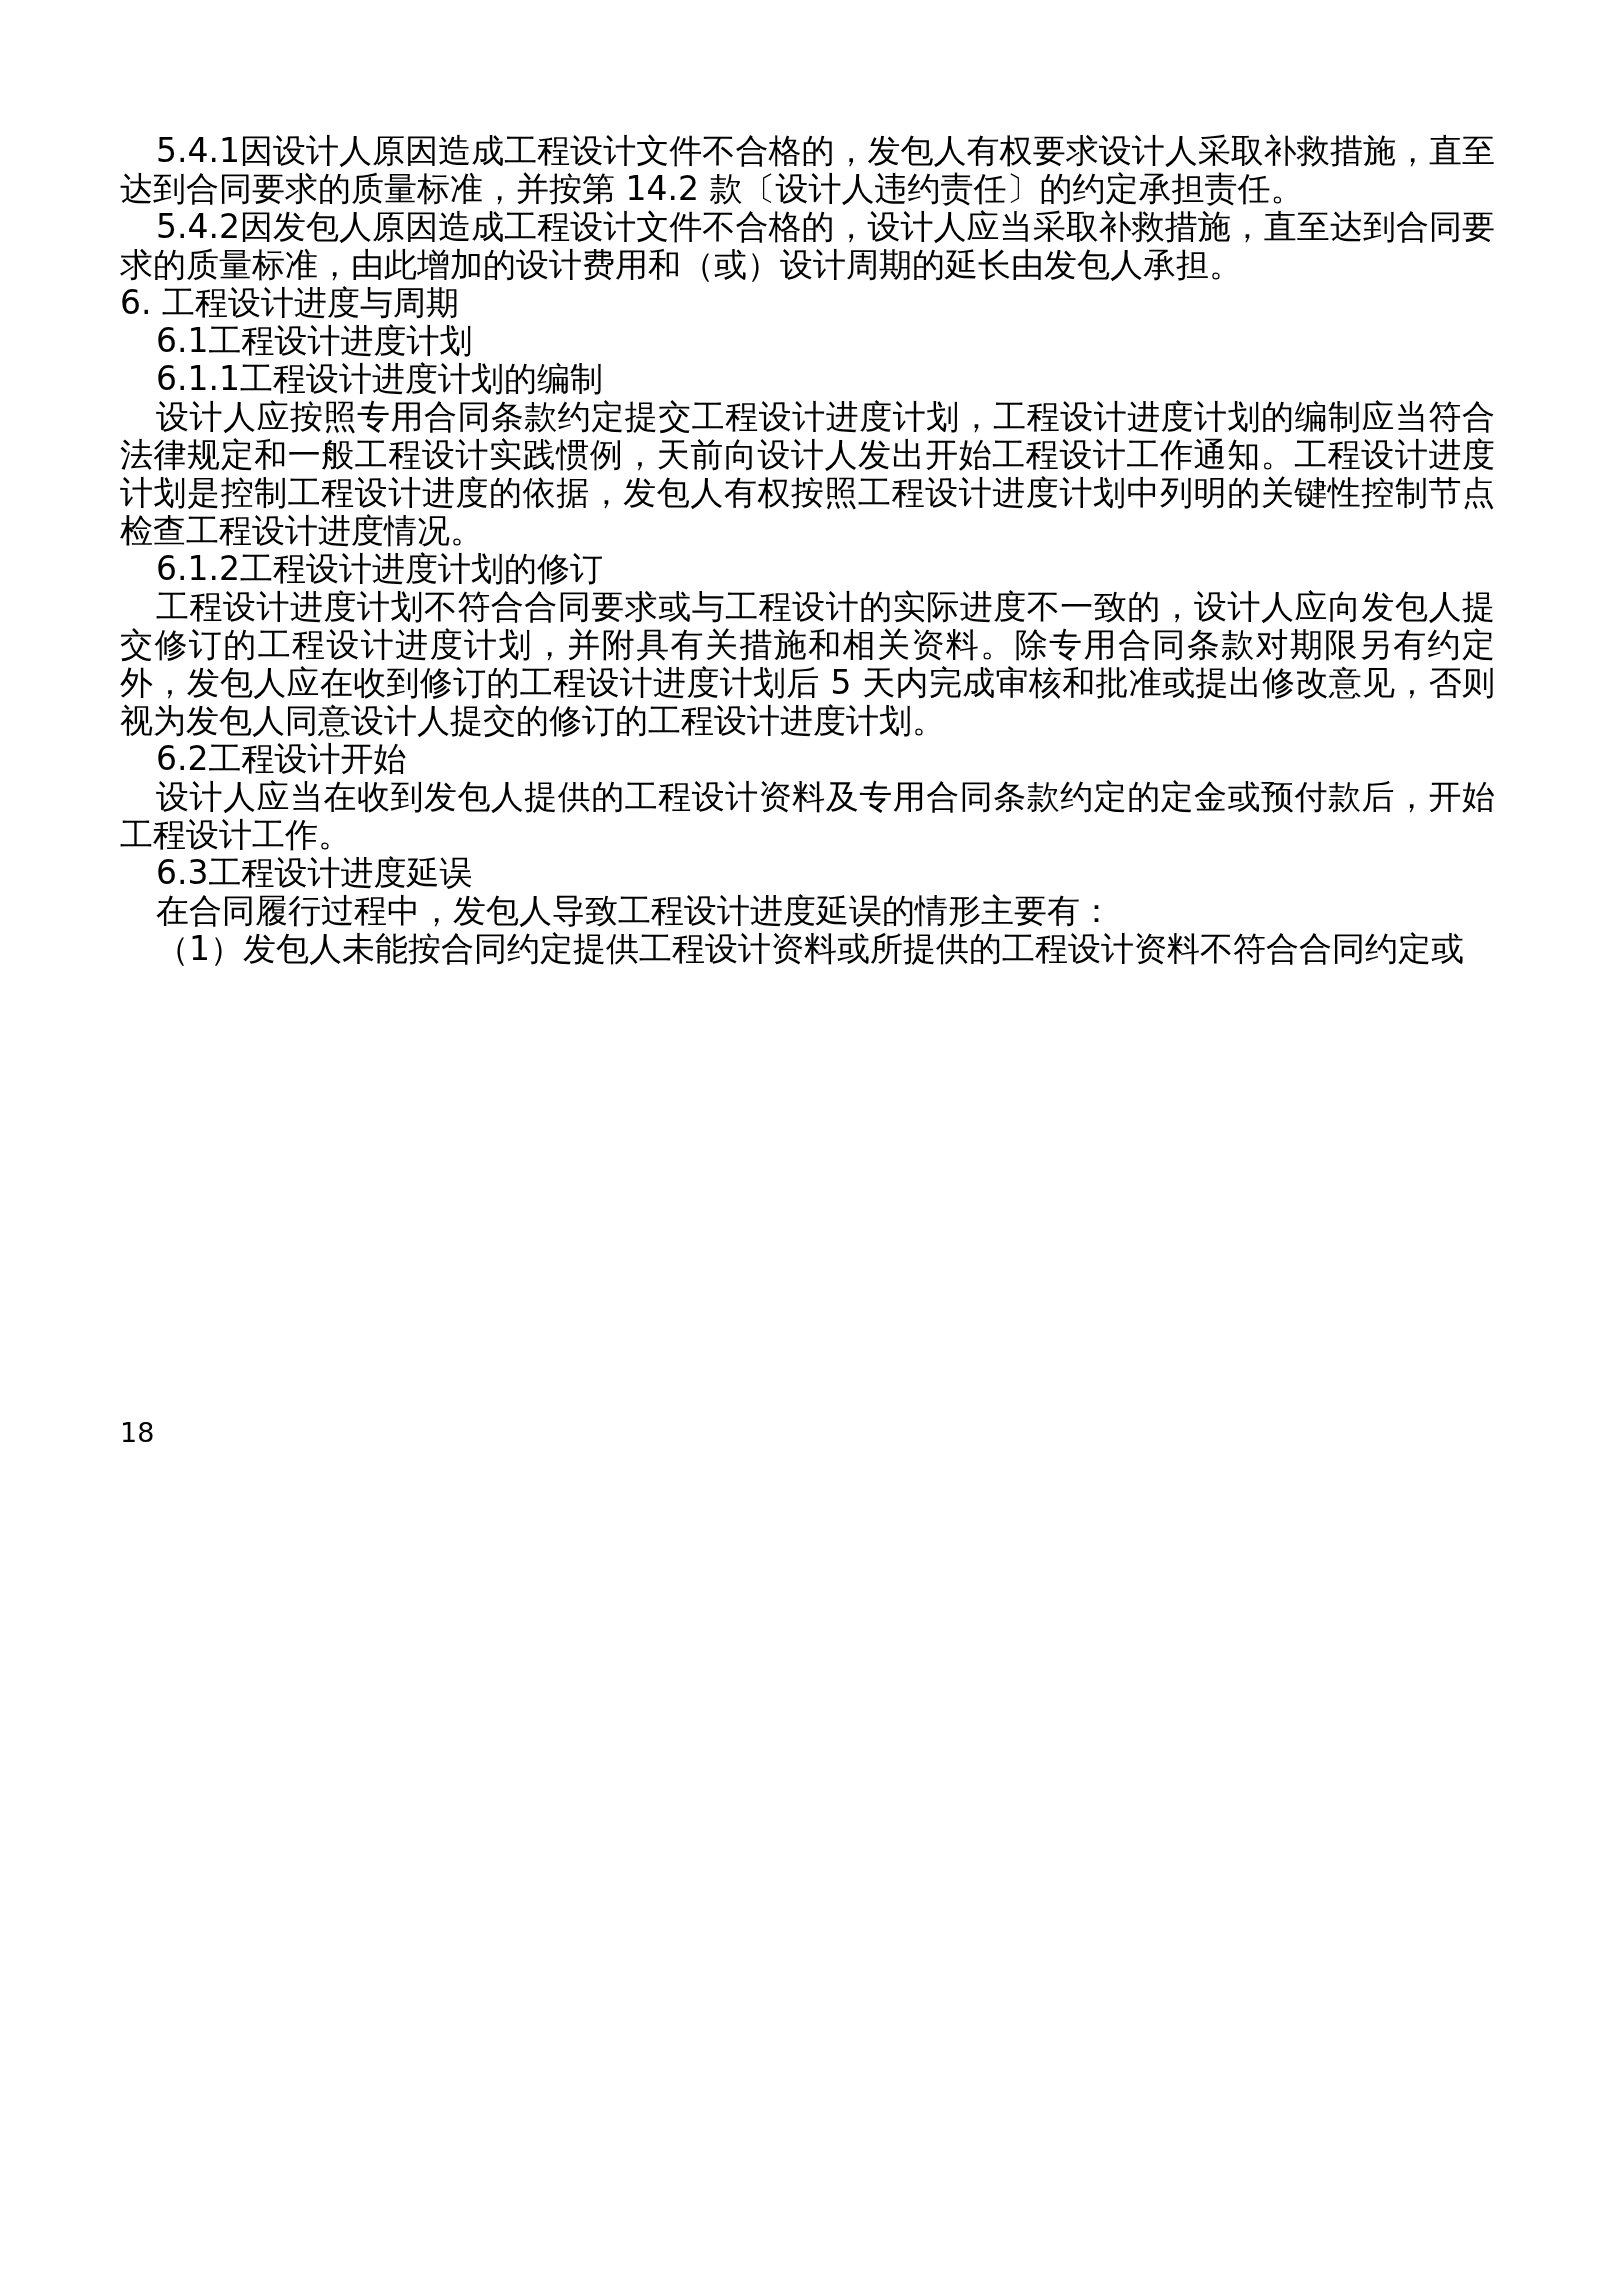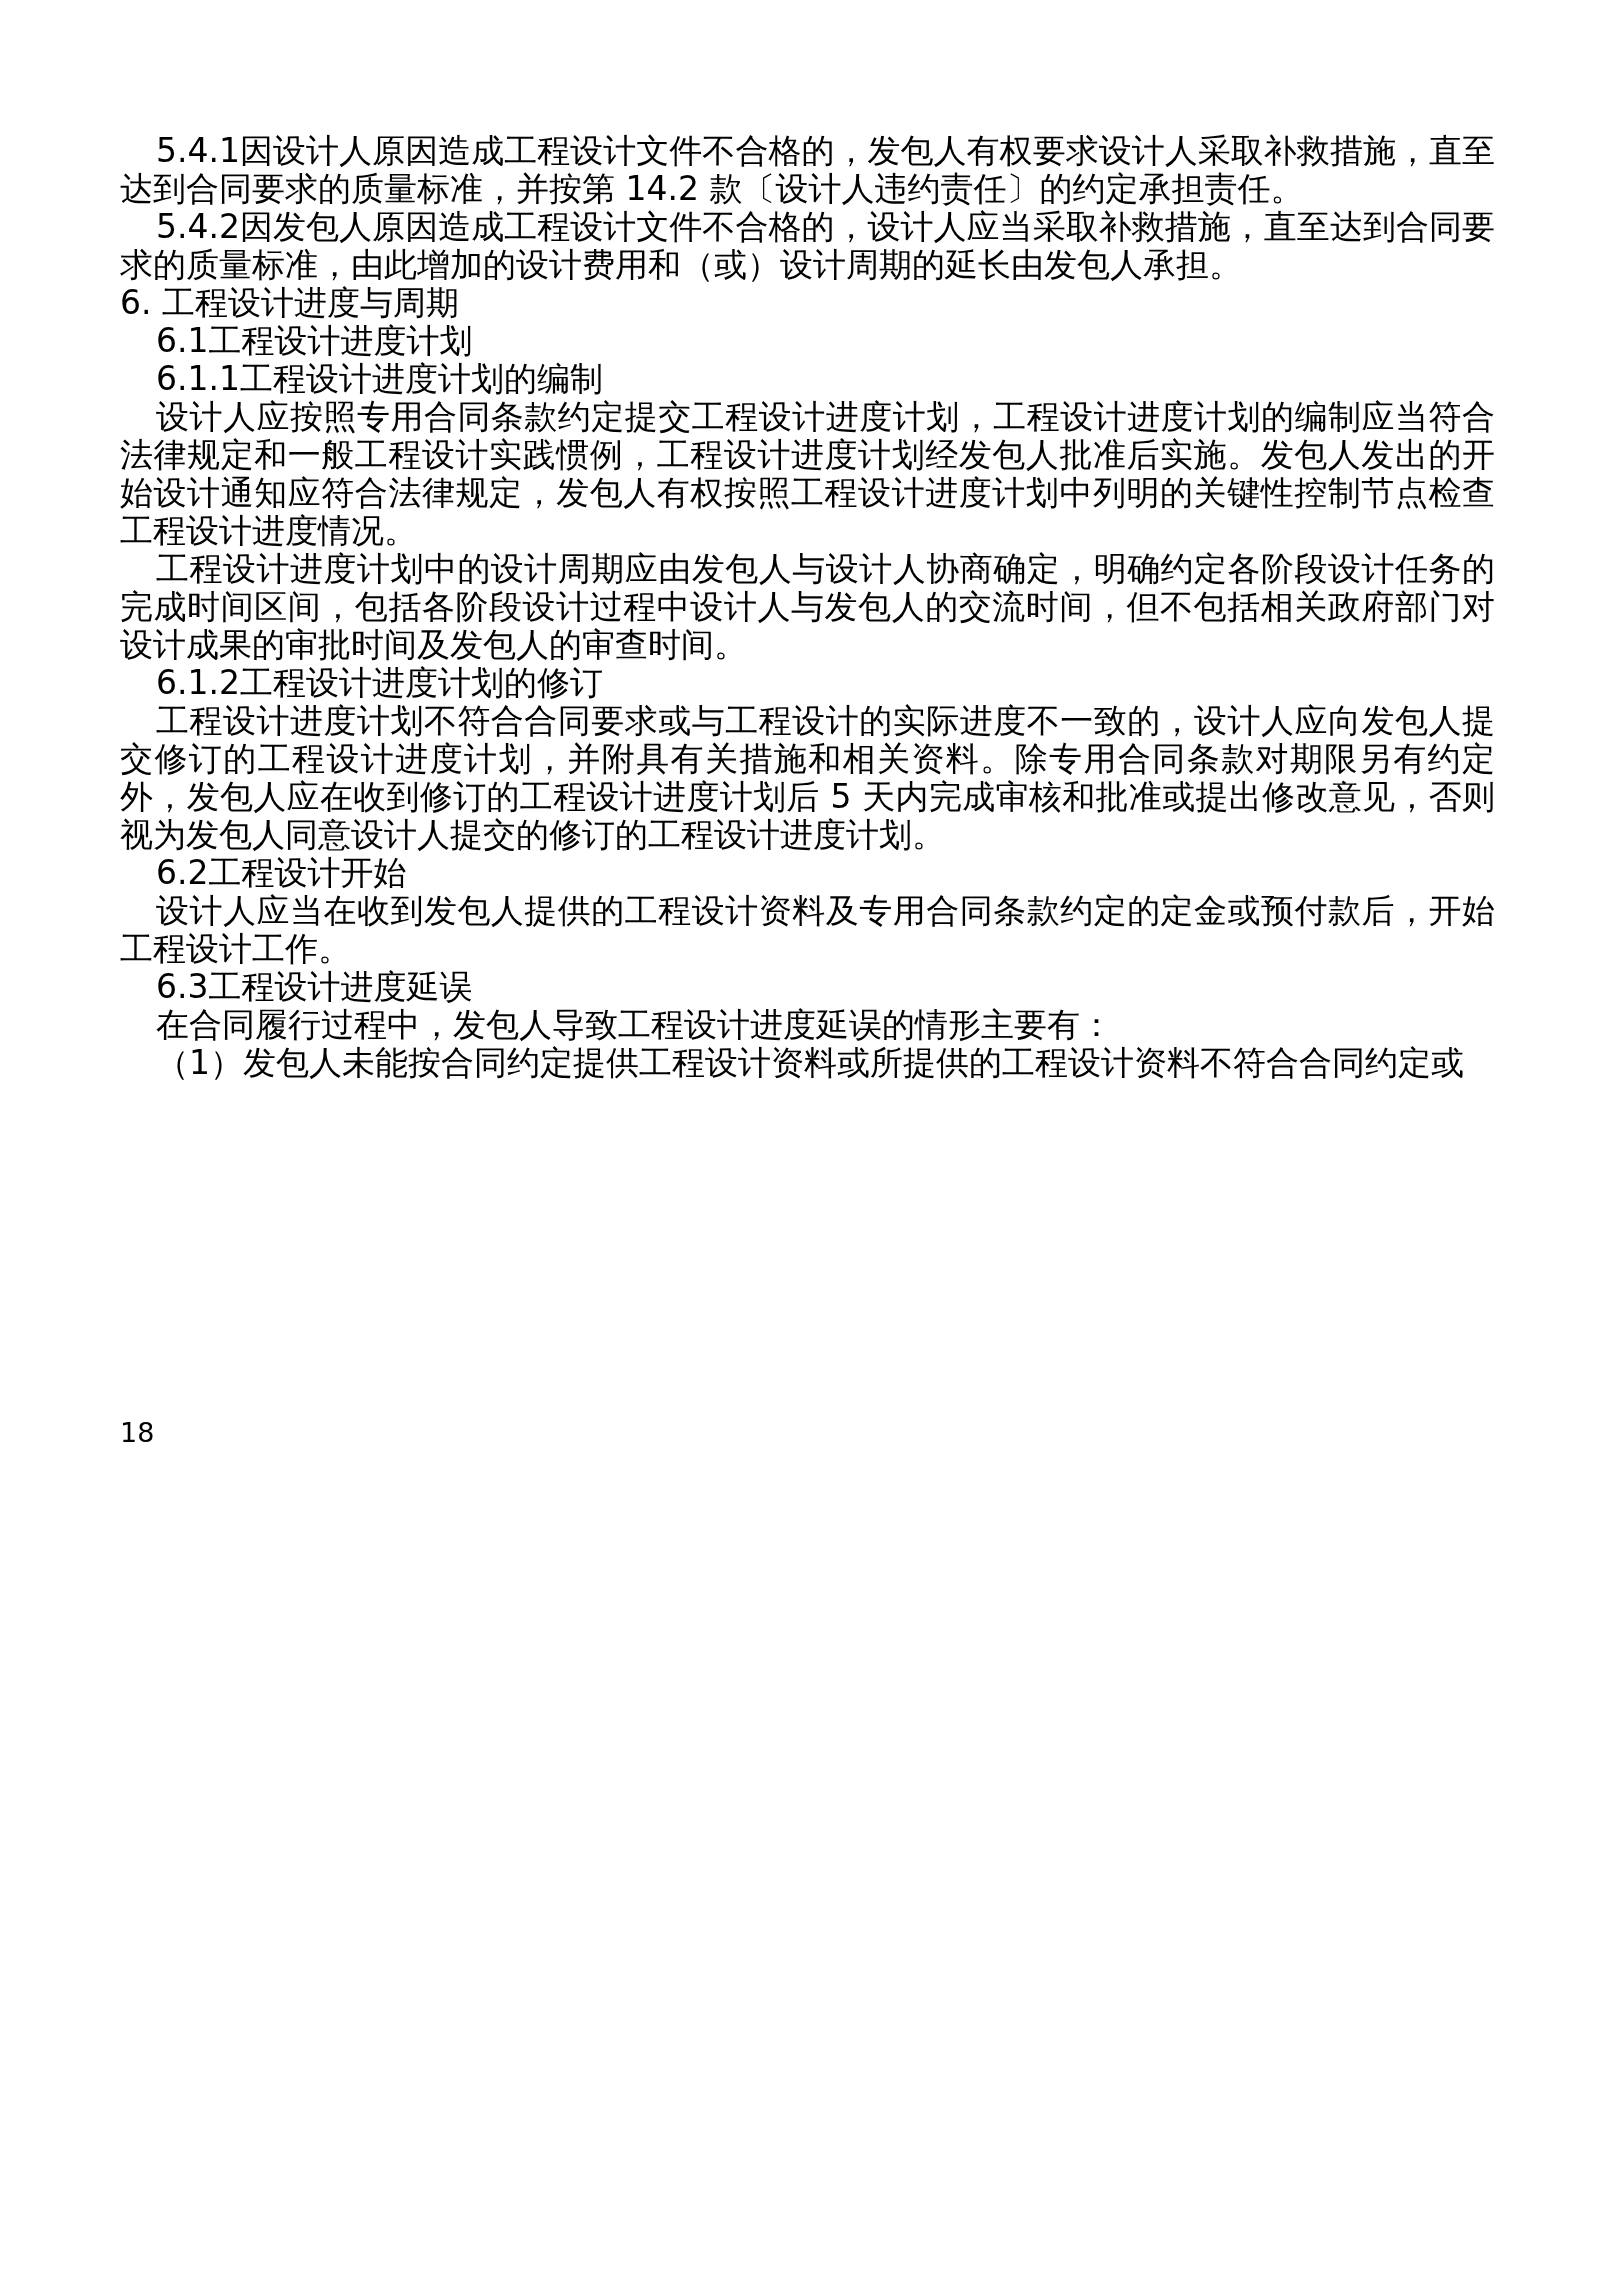--- a/index.html
+++ b/index.html
@@ -47,22 +47,21 @@
 </head>
 <body>
 
 <div class="page">
   <div class="content">
     <p class="para indent">5.4.1因设计人原因造成工程设计文件不合格的，发包人有权要求设计人采取补救措施，直至达到合同要求的质量标准，并按第 14.2 款〔设计人违约责任〕的约定承担责任。</p>
     <p class="para indent">5.4.2因发包人原因造成工程设计文件不合格的，设计人应当采取补救措施，直至达到合同要求的质量标准，由此增加的设计费用和（或）设计周期的延长由发包人承担。</p>
     <p class="para">6. 工程设计进度与周期</p>
     <p class="para indent">6.1工程设计进度计划</p>
     <p class="para indent">6.1.1工程设计进度计划的编制</p>
-    <p class="para indent">设计人应按照专用合同条款约定提交工程设计进度计划，工程设计进度计划的编制应当符合法律规定和一般工程设计实践惯例，工程设计进度计划经发包人批准后实施。发包人发出的开始设计通知应符合法律规定，发包人有权按照工程设计进度计划中列明的关键性控制节点检查工程设计进度情况。</p>
-    <p class="para indent">工程设计进度计划中的设计周期应由发包人与设计人协商确定，明确约定各阶段设计任务的完成时间区间，包括各阶段设计过程中设计人与发包人的交流时间，但不包括相关政府部门对设计成果的审批时间及发包人的审查时间。</p>
+    <p class="para indent">设计人应按照专用合同条款约定提交工程设计进度计划，工程设计进度计划的编制应当符合法律规定和一般工程设计实践惯例，天前向设计人发出开始工程设计工作通知。工程设计进度计划是控制工程设计进度的依据，发包人有权按照工程设计进度计划中列明的关键性控制节点检查工程设计进度情况。</p>
     <p class="para indent">6.1.2工程设计进度计划的修订</p>
     <p class="para indent">工程设计进度计划不符合合同要求或与工程设计的实际进度不一致的，设计人应向发包人提交修订的工程设计进度计划，并附具有关措施和相关资料。除专用合同条款对期限另有约定外，发包人应在收到修订的工程设计进度计划后 5 天内完成审核和批准或提出修改意见，否则视为发包人同意设计人提交的修订的工程设计进度计划。</p>
     <p class="para indent">6.2工程设计开始</p>
     <p class="para indent">设计人应当在收到发包人提供的工程设计资料及专用合同条款约定的定金或预付款后，开始工程设计工作。</p>
     <p class="para indent">6.3工程设计进度延误</p>
     <p class="para indent">在合同履行过程中，发包人导致工程设计进度延误的情形主要有：</p>
     <p class="para indent">（1）发包人未能按合同约定提供工程设计资料或所提供的工程设计资料不符合合同约定或</p>
   </div>
   <div class="page-number">18</div>
 </div>

